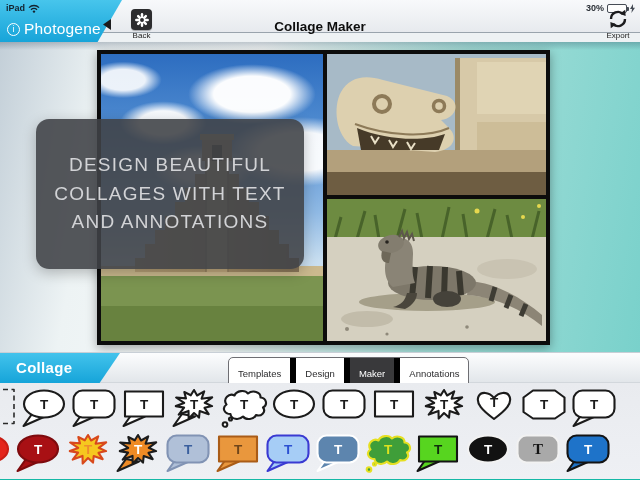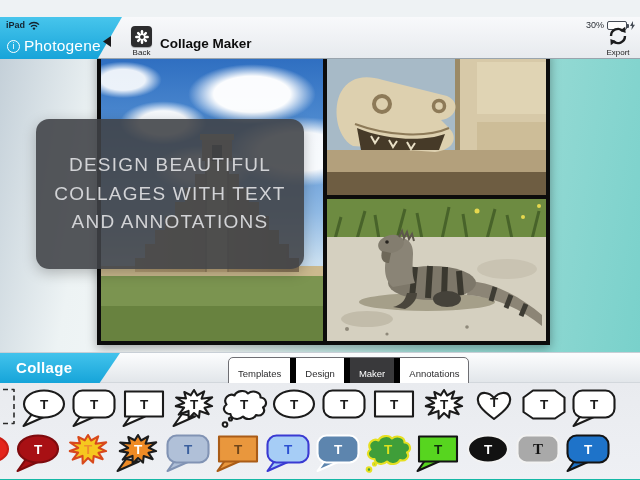--- a/index.html
+++ b/index.html
@@ -2,44 +2,44 @@
 <html><head>
 <meta charset="utf-8">
 <style>
   * { box-sizing: border-box; margin: 0; padding: 0; }
   html,body { background:#222; }
   .screen{
     position:relative; width:640px; height:480px; overflow:hidden;
     font-family:"Liberation Sans", sans-serif; background:#eef2f4;
   }
   
-  .header{ position:absolute; top:17px; left:0; width:640px; height:42px;
+  .header{ position:absolute; top:0; left:0; width:640px; height:33px;
     background:linear-gradient(#f8f9fb,#e7eaee); border-bottom:1px solid #9aa4ad; z-index:30;}
   .brand-banner{ position:absolute; left:0; top:0; width:122px; height:42px;
     background:linear-gradient(#47c5ec,#17a4d9);
     clip-path:polygon(0 0,100% 0,80% 100%,0 100%);}
   .brand-label{ position:absolute; left:7px; top:20px; display:flex; align-items:center; gap:4px;
     color:#fff; font-size:15.5px; font-weight:400; letter-spacing:.2px;}
   .info-circle{ width:13px; height:13px; border:1.3px solid #fff; border-radius:50%;
     display:inline-flex; align-items:center; justify-content:center; font-size:9px; line-height:1;}
   .status-left{ position:absolute; left:6px; top:3px; display:flex; align-items:center; gap:3px;
     font-size:9px; font-weight:bold; color:#142430;}
   .status-center{ position:absolute; left:0; right:0; top:3px; text-align:center;
     font-size:9px; font-weight:bold; color:#2a2f36;}
   .status-right{ position:absolute; right:5px; top:3px; display:flex; align-items:center; gap:3px;
-    font-size:9px; font-weight:normal; color:#2a2f36;}
+    font-size:9px; font-weight:bold; color:#2a2f36;}
   .battery{ position:relative; width:20px; height:9px; border:1px solid #454b55; border-radius:2px; padding:1px; background:#fdfdfd;}
   .battery::after{ content:""; position:absolute; right:-3px; top:2px; width:2px; height:4px; background:#454b55; border-radius:0 1px 1px 0;}
   .battery-fill{ height:100%; width:30%; background:#52d56a; border-radius:1px;}
   .back-btn{ position:absolute; left:103px; top:9px; display:flex; align-items:center; gap:20px; cursor:pointer;}
   .back-col{ display:flex; flex-direction:column; align-items:center;}
   .back-square{ width:21px; height:21px; background:#2c2c2e; border-radius:4px;
     display:flex; align-items:center; justify-content:center; box-shadow:0 1px 1px rgba(0,0,0,.3);}
   .back-label{ font-size:8px; color:#222; margin-top:1px;}
-  .nav-title{ position:absolute; left:160px; right:160px; top:19px; 
+  .nav-title{ position:absolute; left:160px; right:160px; top:19px; text-align:center;
     font-size:13.5px; font-weight:bold; color:#0d0d0d;}
   .export-btn{ position:absolute; right:10px; top:7px; display:flex; flex-direction:column;
     align-items:center; cursor:pointer;}
   .export-label{ font-size:8px; color:#222; margin-top:0px;}
   
   .main{ position:absolute; top:42px; left:0; width:640px; height:310px;
     background:linear-gradient(100deg,#c3cfd8 0%,#edf3f4 16%,#f5f9f9 38%,#a3ded8 68%,#79d1cb 100%);}
   .main::before{ content:""; position:absolute; left:0; top:0; right:0; height:8px;
     background:linear-gradient(rgba(30,50,75,.25),rgba(30,50,75,0)); pointer-events:none;}
   .collage{ position:absolute; left:97px; top:8px; width:453px; height:295px;

